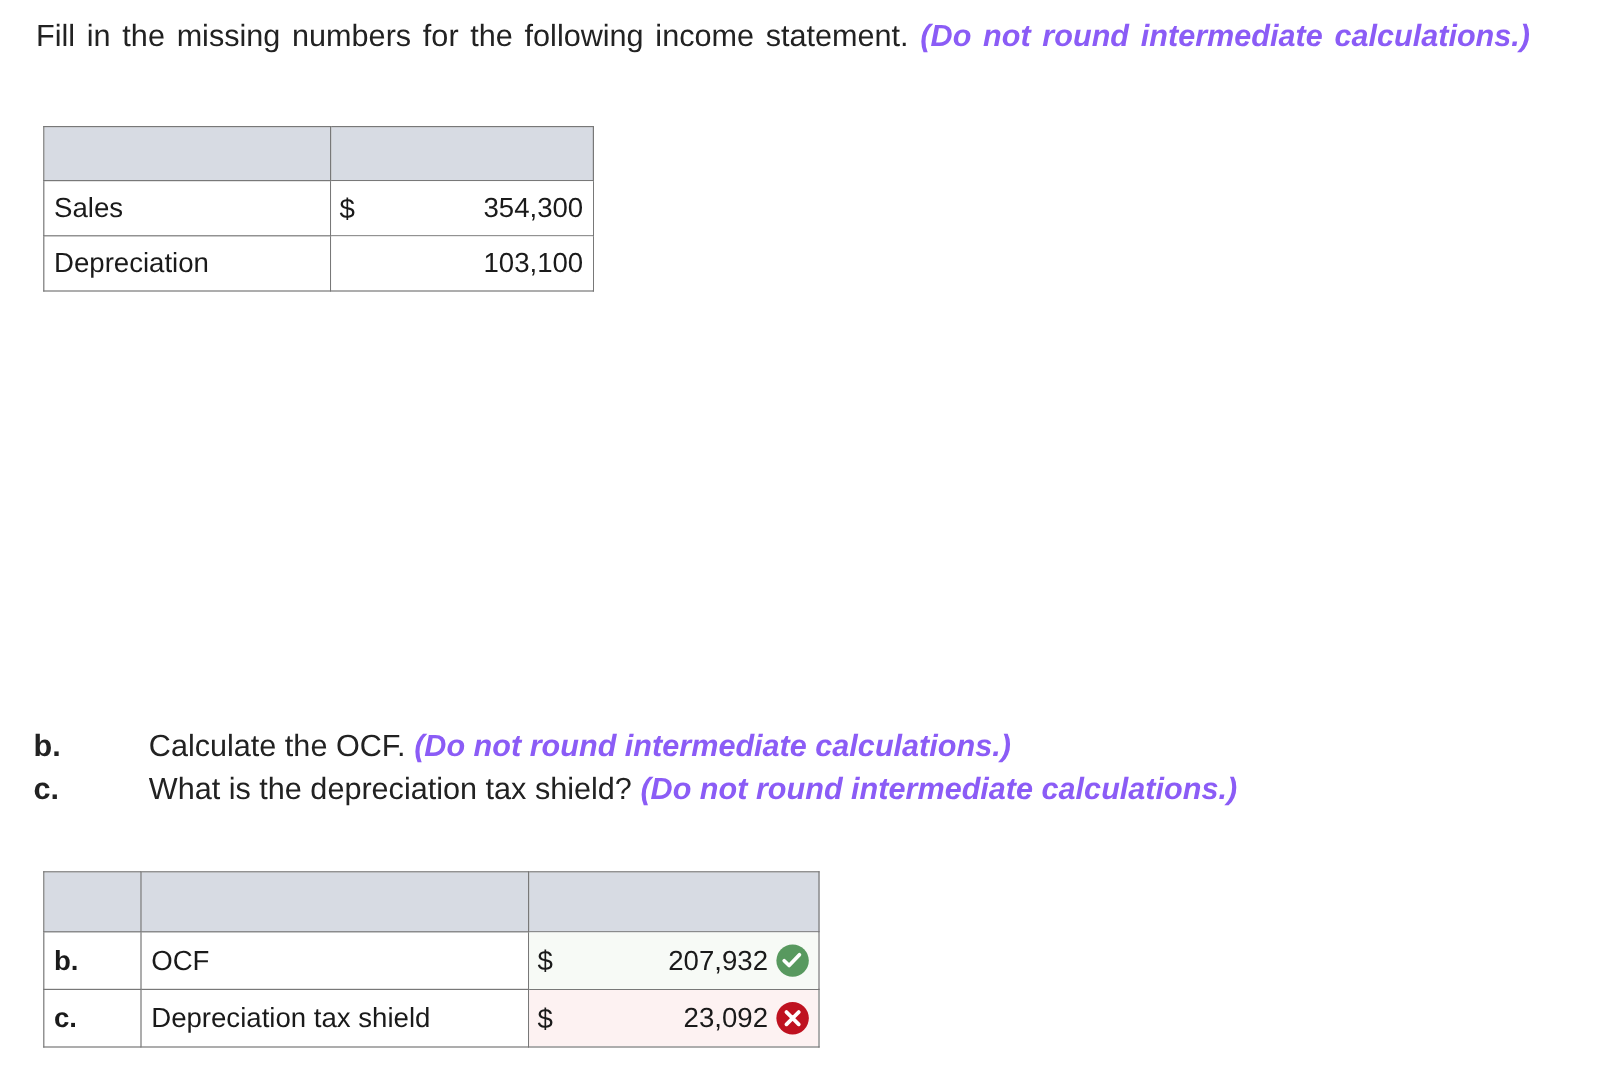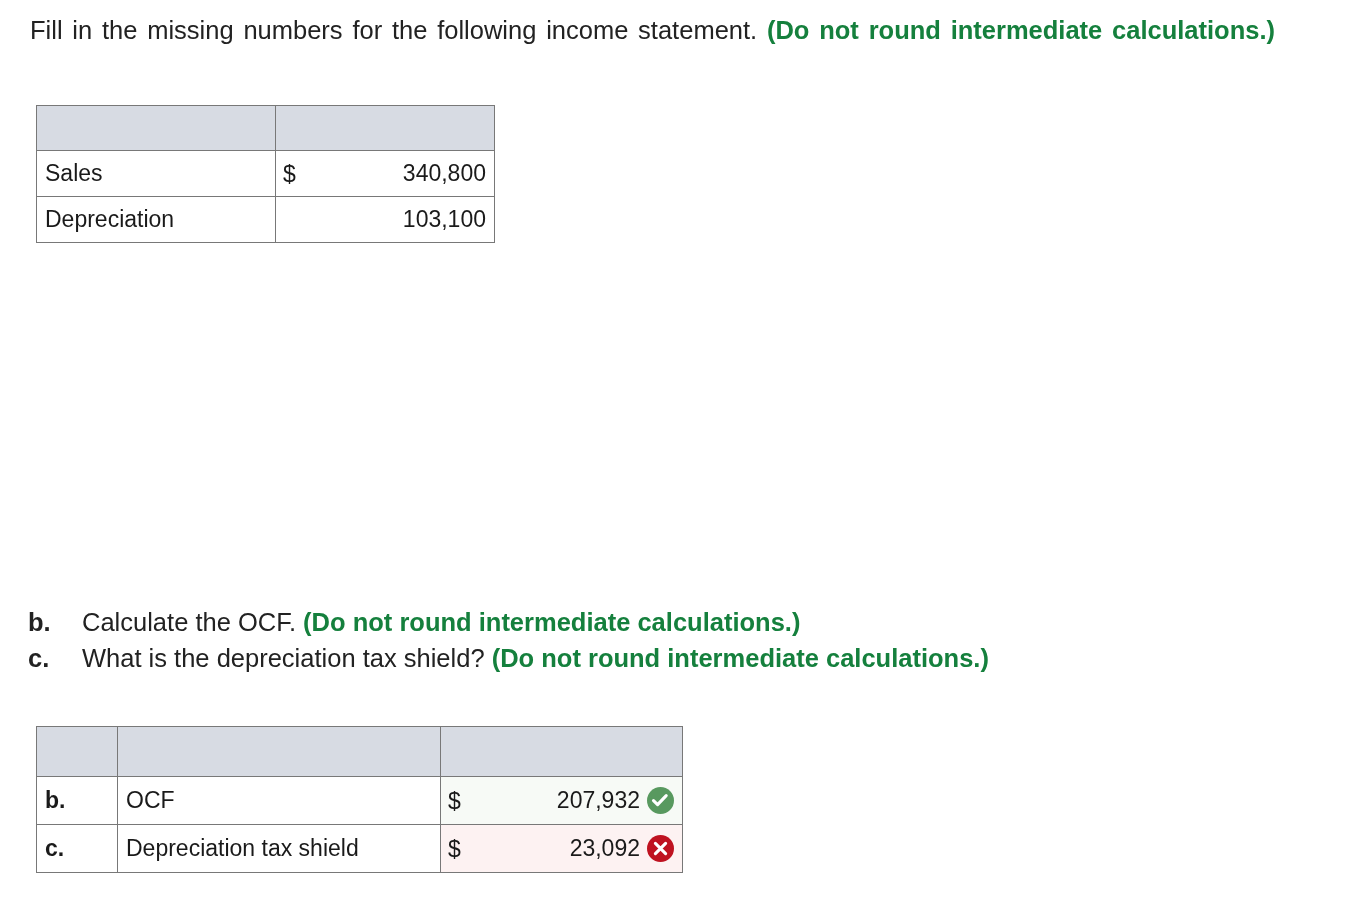--- a/index.html
+++ b/index.html
@@ -29,22 +29,23 @@
     text-justify: inter-word;
     color: #222222;
   }
   .prompt .line1 { display: block; text-align: justify; }
   .prompt .line1::after {
     content: "";
     display: inline-block;
     width: 100%;
   }
   .red-bold {
-    color: #15803d;
+    color: #8b5cf6;
     font-weight: bold;
+    font-style: italic;
   }
 
   
   .acct-table {
     position: absolute;
     border-collapse: collapse;
     table-layout: fixed;
     background: #ffffff;
   }
   .acct-table td {
@@ -109,21 +110,21 @@
   }
   .qrow {
     display: flex;
     align-items: flex-start;
   }
   .qmark {
     font-weight: bold;
     width: 54px;
     flex: 0 0 54px;
   }
-  .qtext { flex: 1 1 auto; }
+  .qtext { flex: 1 1 auto; margin-left: 42px; }
 
   
   #table-income { left: 36px; top: 105px; width: 458px; }
   #table-income col.c-label { width: 239px; }
   #table-income col.c-value { width: 219px; }
 
   
   #table-answers { left: 36px; top: 726px; width: 646px; }
   #table-answers col.c-key   { width: 81px; }
   #table-answers col.c-label { width: 323px; }
@@ -145,21 +146,21 @@
       <col class="c-label">
       <col class="c-value">
     </colgroup>
   <tbody id="income-body">
       <tr>
         <td class="head-cell"></td>
         <td class="head-cell"></td>
       </tr>
       <tr>
         <td class="label-cell">Sales</td>
-        <td class="val-cell"><span class="dollar">$</span><span class="num">340,800</span></td>
+        <td class="val-cell"><span class="dollar">$</span><span class="num">354,300</span></td>
       </tr>
       <tr>
         <td class="label-cell">Depreciation</td>
         <td class="val-cell"><span class="num">103,100</span></td>
       </tr>
     </tbody>
 </table>
 
 <div class="qlist">
   <div class="qrow">

